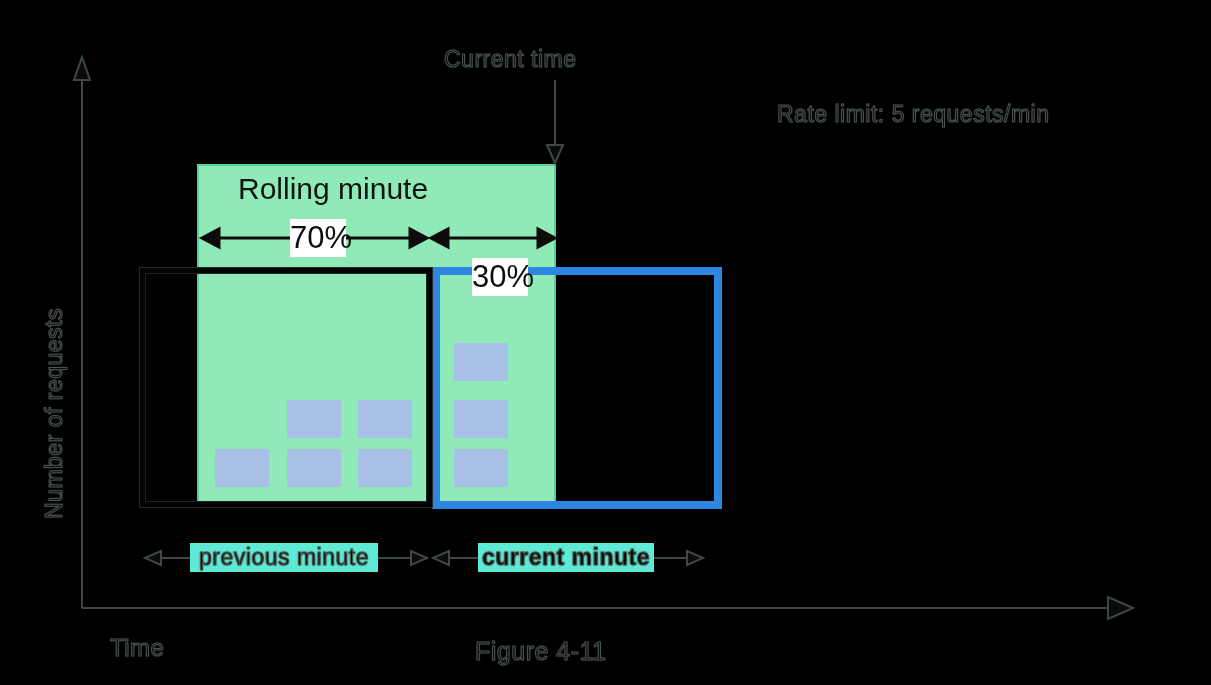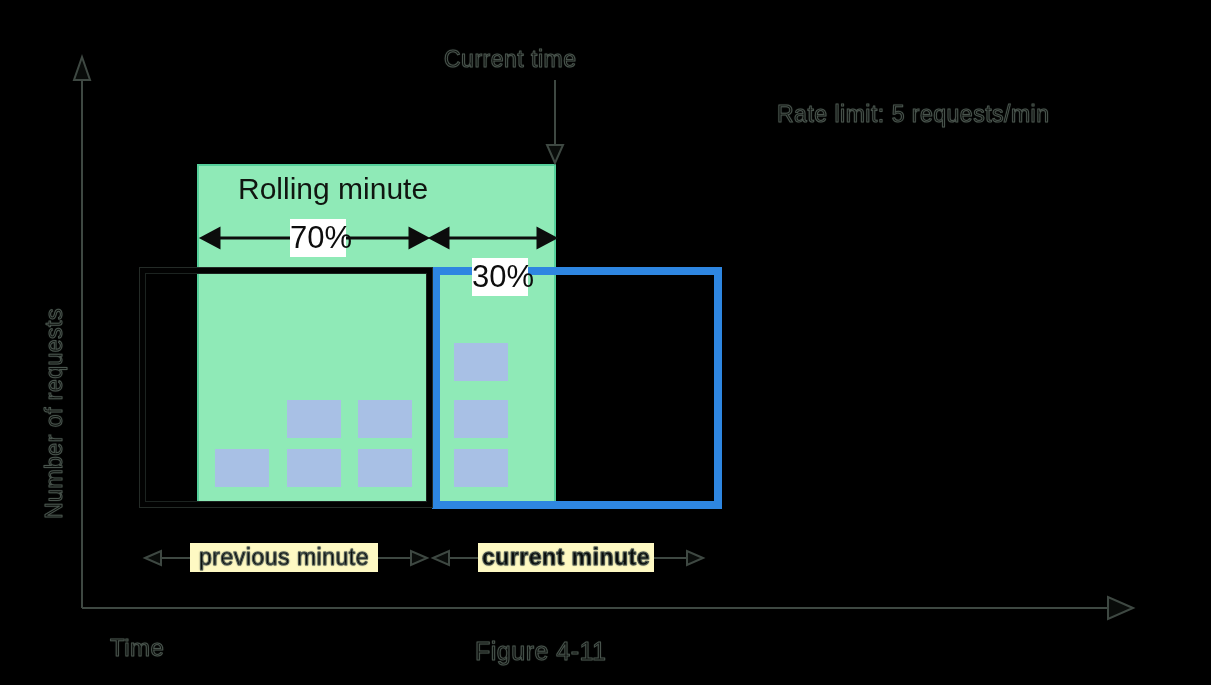--- a/index.html
+++ b/index.html
@@ -53,21 +53,21 @@
   
   .chip {
     width:56px; height:38px; line-height:38px; text-align:center;
     background:#FFFFFF; color:#0d0d0d; font-size:31px;
     z-index:5;
   }
 
   
   .span-label {
     top:543px; height:29px; line-height:29px; text-align:center;
-    background:#fef9c3; z-index:5;
+    background:#5eead4; z-index:5;
   }
 
   svg.overlay { position:absolute; left:0; top:0; z-index:4; }
 </style>
 </head>
 <body>
 
 <div id="stage">
 
   <div class="abs rolling"></div>

